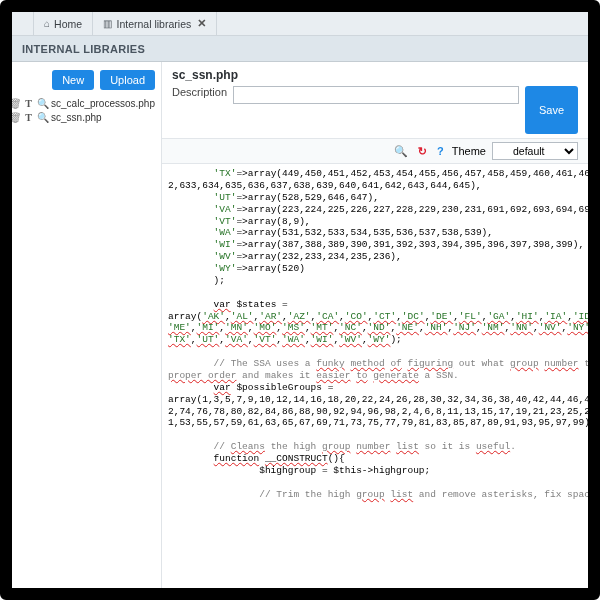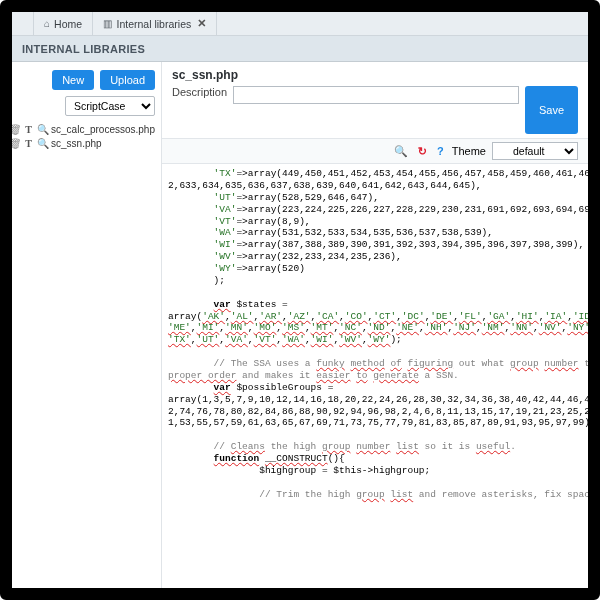--- a/index.html
+++ b/index.html
@@ -130,21 +130,21 @@
   .code {
     flex: 1;
     overflow: auto;
     padding: 4px 6px 6px 6px;
     font-family: "Courier New", monospace;
     font-size: 9.5px;
     line-height: 1.25;
     color: #000;
     white-space: pre;
   }
-  .kw { color: #000; text-decoration: underline; text-decoration-color: #d22; text-decoration-style: wavy; font-weight: bold; }
+  .kw { color: #000; text-decoration: underline; text-decoration-color: #d22; text-decoration-style: wavy; }
   .str { color: #267326; }
   .arr { color: #000; text-decoration-color: #d22; text-decoration-style: wavy; }
   .cm { color: #808080; }
   .wav { text-decoration: underline; text-decoration-color: #d22; text-decoration-style: wavy; }
   .fn { color: #000; text-align: center; }
   .var { color: #000; margin-top: 8px; }
 </style>
 </head>
 <body>
 
@@ -167,23 +167,20 @@
     <div class="titlebar">
       <span>INTERNAL LIBRARIES</span>
     </div>
 
     <div class="main">
       <div class="sidebar">
         <div class="btn-row">
           <button class="btn">New</button>
           <button class="btn">Upload</button>
         </div>
-        <select class="select">
-          <option>ScriptCase</option>
-        </select>
         <div class="tree" id="tree">
             <div class="tree-item">
               <span class="ic ic-pencil">✎</span>
               <span class="ic ic-trash">🗑</span>
               <span class="ic ic-T">T</span>
               <span class="ic ic-search">🔍</span>
               <span>sc_calc_processos.php</span>
             </div>
             <div class="tree-item">
               <span class="ic ic-pencil">✎</span>

